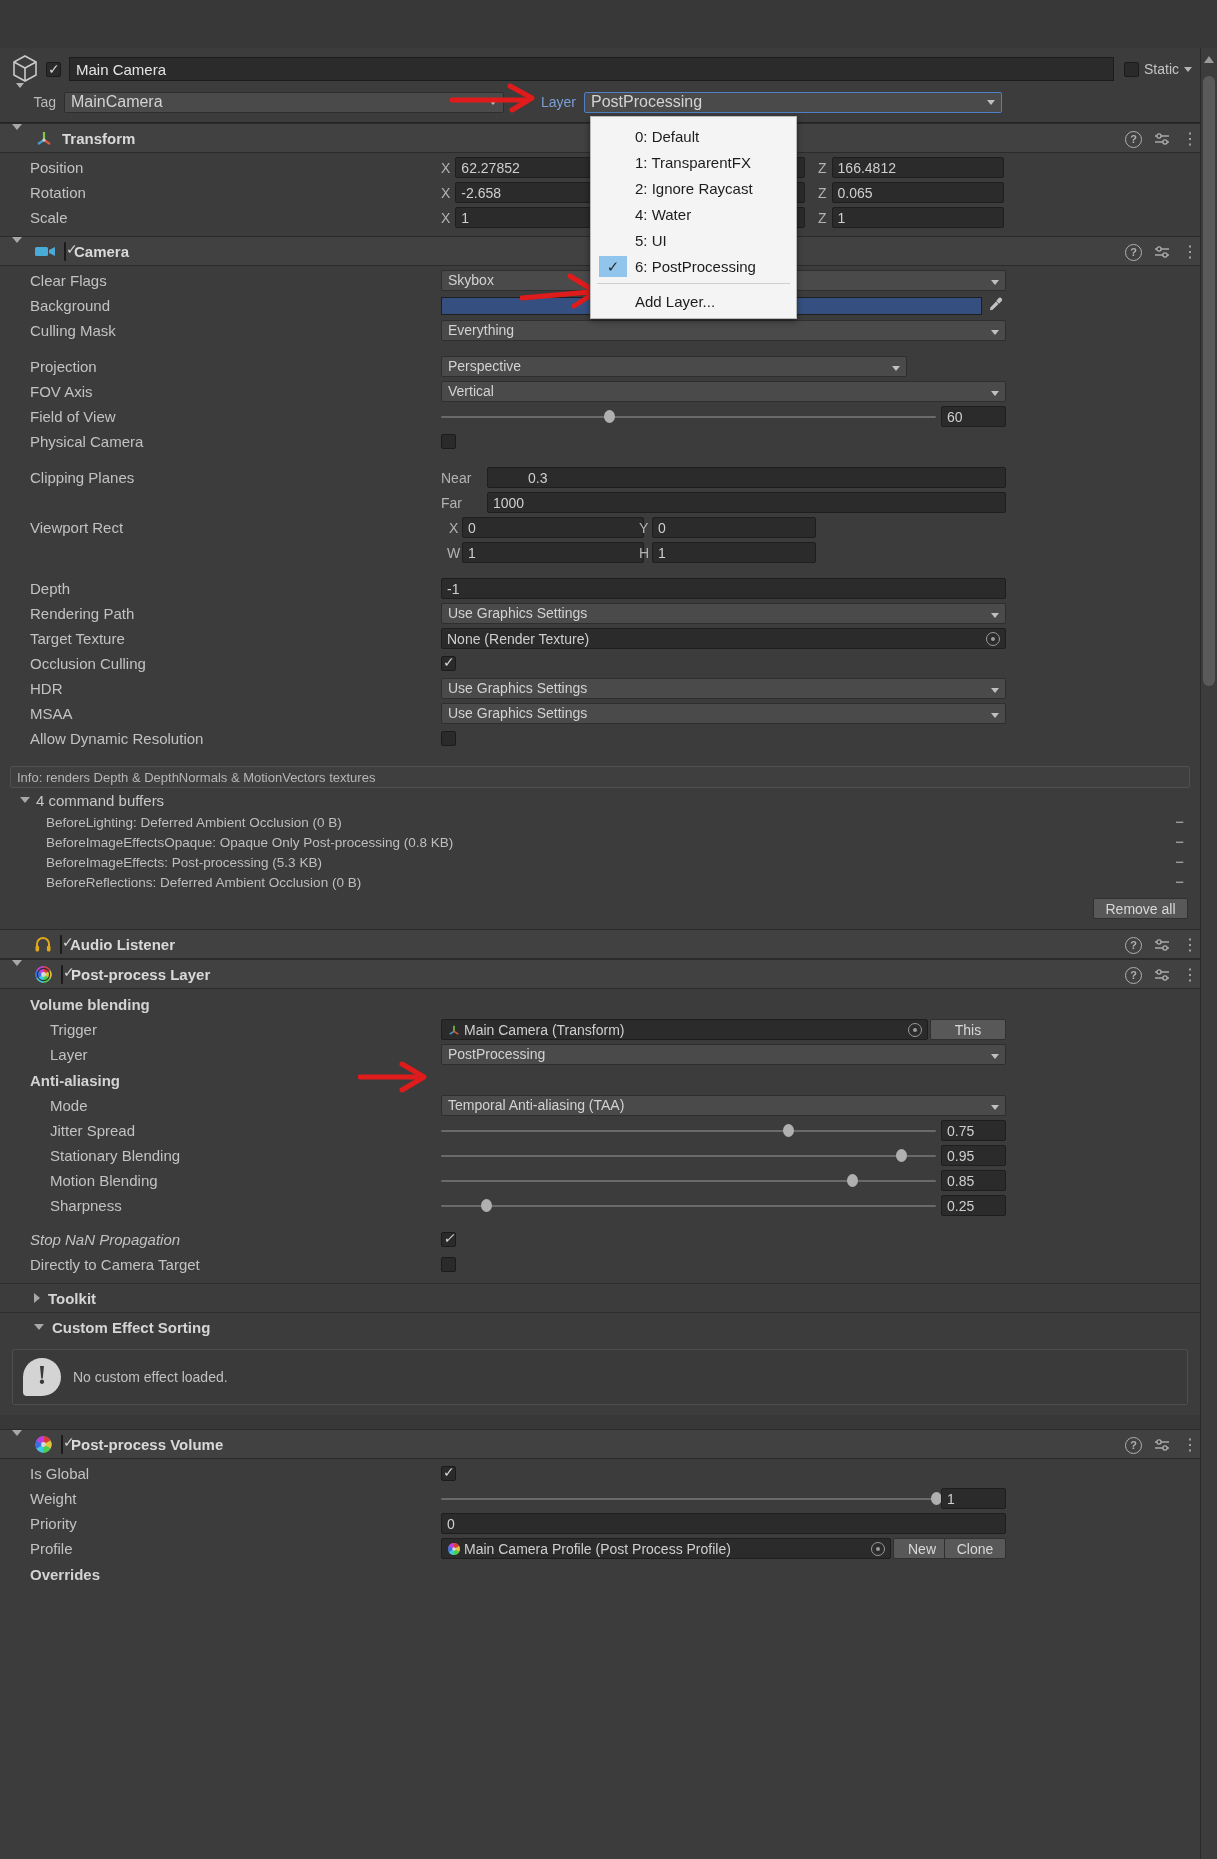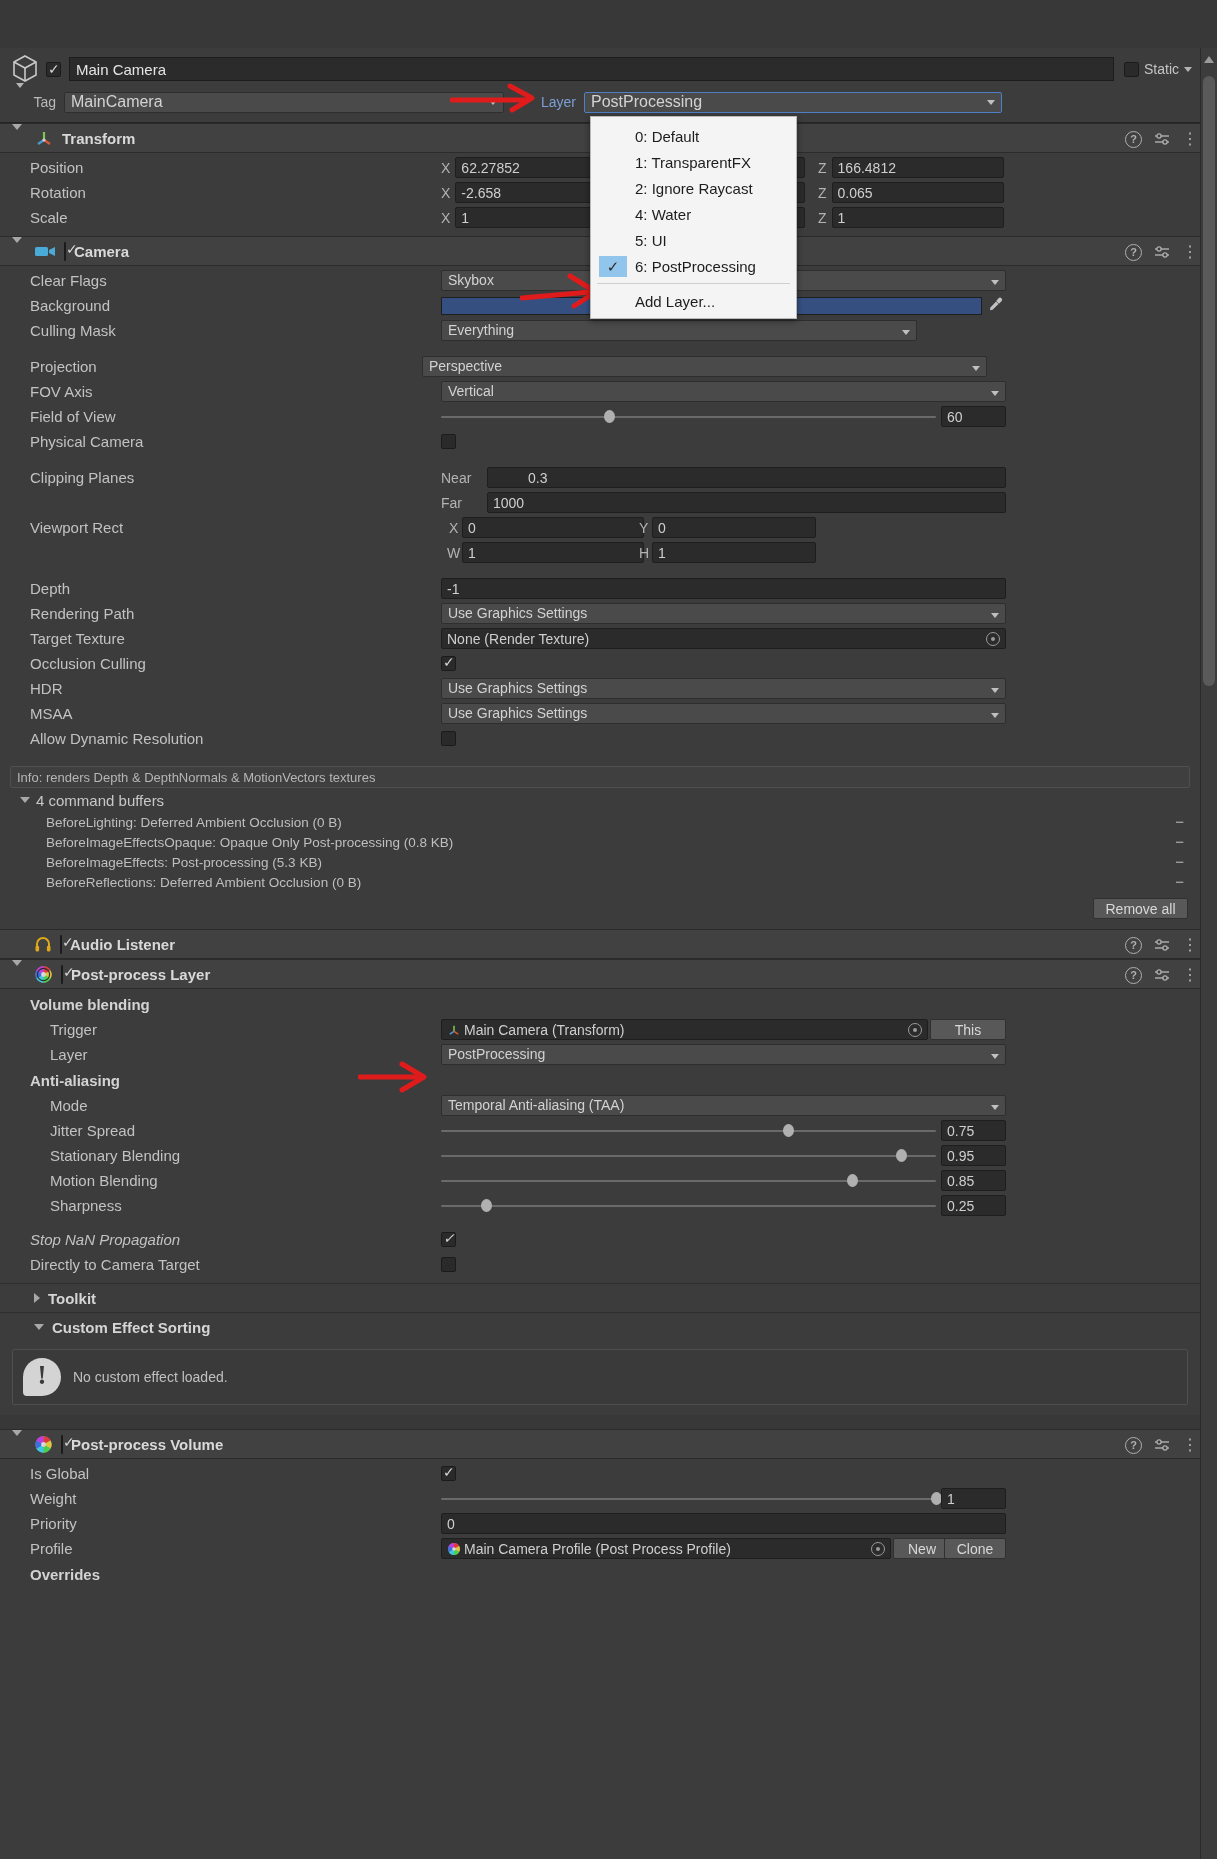--- a/index.html
+++ b/index.html
@@ -297,31 +297,31 @@
         <span style="position:absolute;left:988px;">
           <svg width="16" height="16" viewBox="0 0 16 16">
               <path d="M10.5 2.2 a2 2 0 0 1 3 3 L11 7.8 l-2.8-2.8 Z" fill="#c2c2c2"></path>
               <path d="M8.1 5.5 L10.5 7.9 L4.6 13.8 L2 14.2 L2.4 11.6 Z" fill="#c2c2c2"></path>
             </svg>
         </span>
       </div>
 
       <div class="row" style="position:relative;">
         <span class="lbl">Culling Mask</span>
-        <span class="val-dd" style="position:absolute;left:441px;width:476px;">
+        <span class="val-dd" style="position:absolute;left:441px;width:565px;">
           <span>Everything</span>
           <span class="arrow"></span>
         </span>
       </div>
 
       <div style="height:11px;"></div>
 
       <div class="row" style="position:relative;">
         <span class="lbl">Projection</span>
-        <span class="val-dd" style="position:absolute;left:422px;width:565px;">
+        <span class="val-dd" style="position:absolute;left:441px;width:466px;">
           <span>Perspective</span>
           <span class="arrow"></span>
         </span>
       </div>
 
       <div class="row" style="position:relative;">
         <span class="lbl">FOV Axis</span>
         <span class="val-dd" style="position:absolute;left:441px;width:565px;">
           <span>Vertical</span>
           <span class="arrow"></span>

